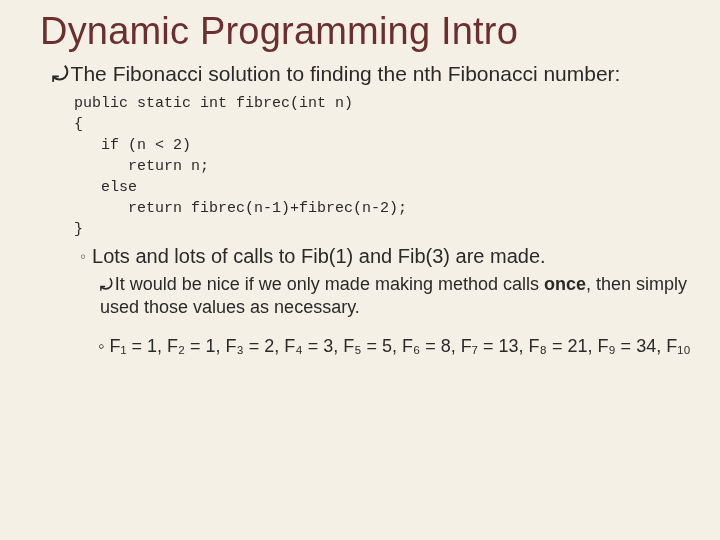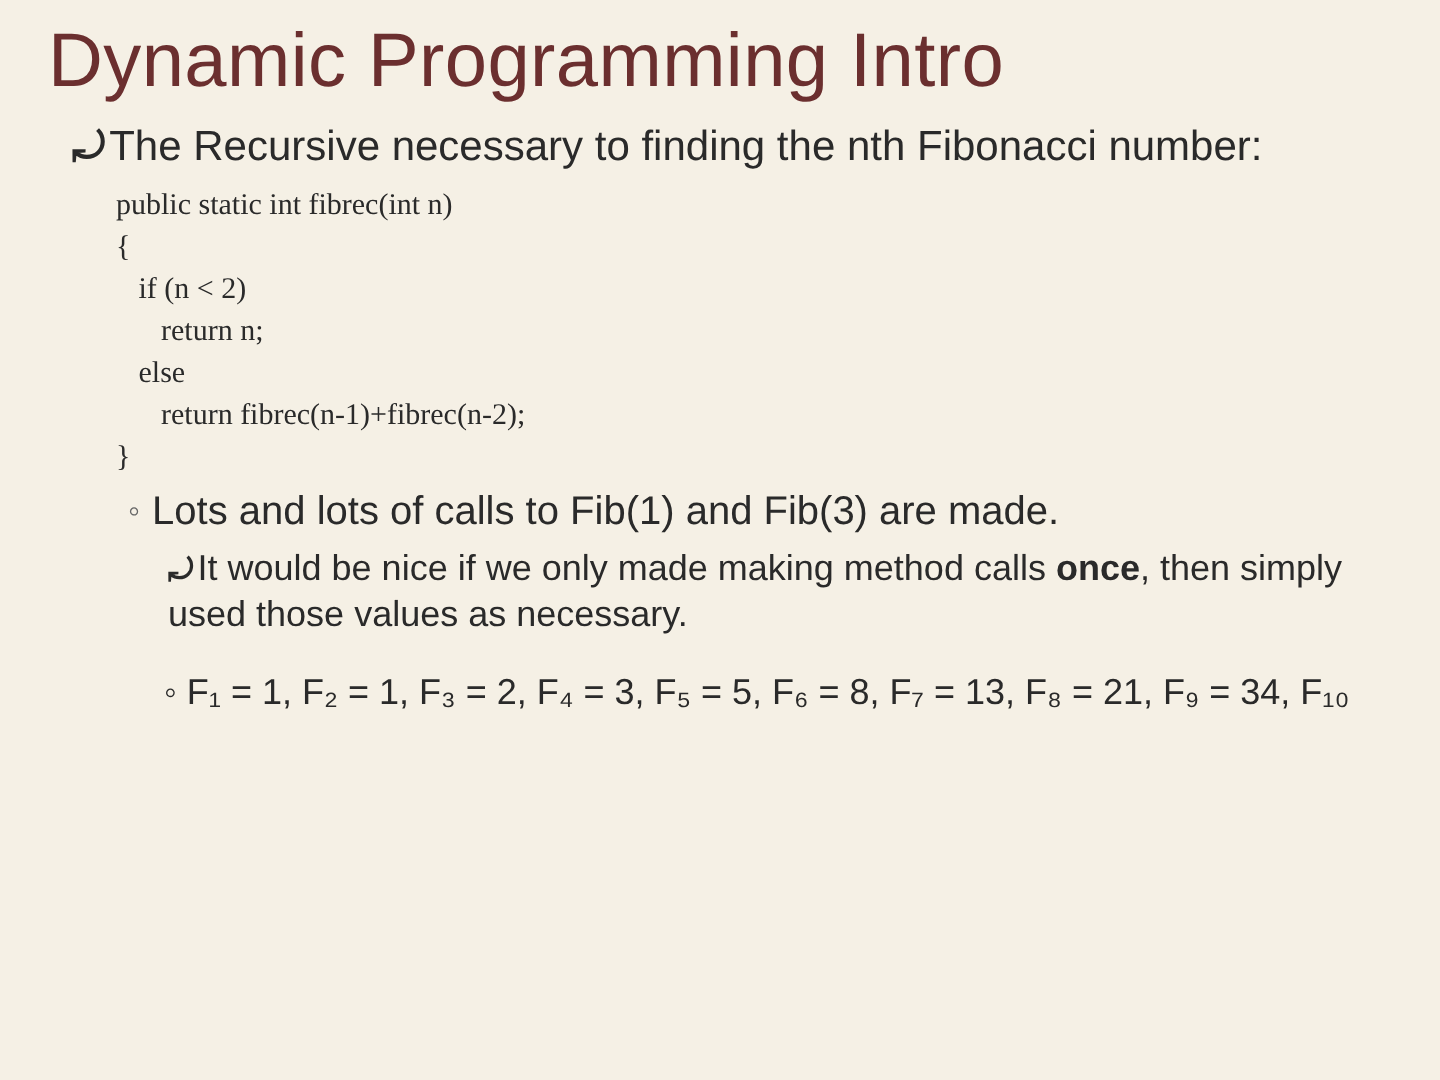--- a/index.html
+++ b/index.html
@@ -9,21 +9,21 @@
     height: 540px;
     overflow: hidden;
     background: #f5f0e5;
     font-family: Arial, "Helvetica Neue", sans-serif;
     color: #2a2a2a;
   }
   .slide {
     box-sizing: border-box;
     width: 720px;
     height: 429px;
-    padding: 10px 28px 0 24px;
+    padding: 10px 28px 0 40px;
     position: relative;
   }
   .title {
     font-size: 38px;
     color: #6b2f2f;
     font-weight: 400;
     margin: 0 0 8px 0;
     letter-spacing: 0.2px;
   }
   .bullet-l1 {
@@ -38,21 +38,21 @@
   }
   .swirl {
     display: inline-block;
     font-family: "Times New Roman", serif;
     font-size: 0.95em;
     margin-right: 2px;
     font-weight: bold;
     vertical-align: baseline;
   }
   .code {
-    font-family: Liberation Serif, serif;
+    font-family: Liberation Mono, monospace;
     font-size: 15px;
     white-space: pre;
     margin: 6px 0 4px 34px;
     line-height: 1.4;
   }
   .bullet-l2 {
     font-size: 20px;
     margin: 4px 0 4px 40px;
     line-height: 1.25;
   }
@@ -82,21 +82,21 @@
   .bold { font-weight: bold; text-align: center; }
 </style>
 </head>
 <body>
 
 <div class="slide">
 
   <h1 class="title">Dynamic Programming Intro</h1>
 
   <p class="bullet-l1">
-    <span class="swirl">⤾</span><span>The Recursive necessary to finding the nth Fibonacci number:</span>
+    <span class="swirl">⤾</span><span>The Fibonacci solution to finding the nth Fibonacci number:</span>
   </p>
 
   <div class="code">public static int fibrec(int n)
 {
    if (n &lt; 2)
       return n;
    else
       return fibrec(n-1)+fibrec(n-2);
 }</div>
 

